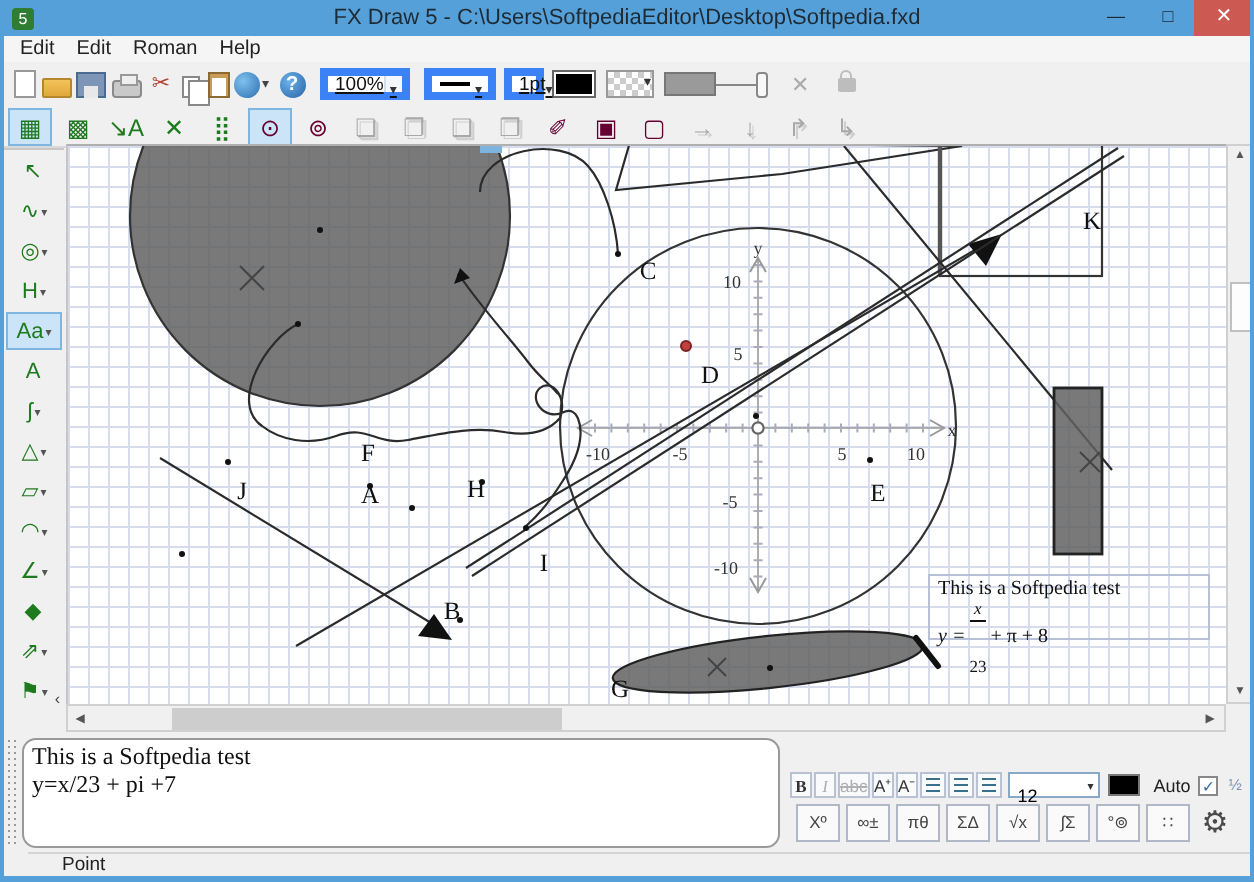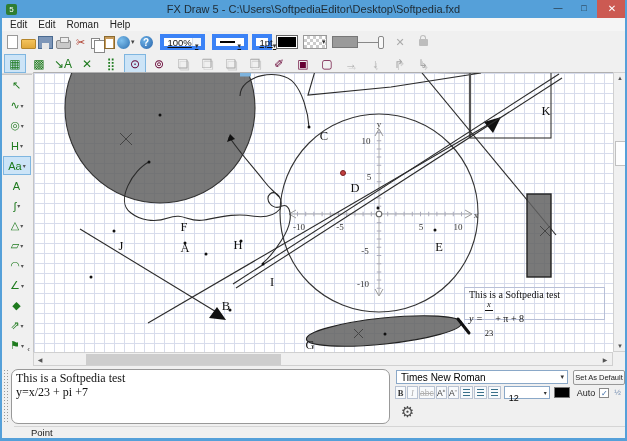--- a/index.html
+++ b/index.html
@@ -405,27 +405,20 @@
     <div class="arr" style="position:absolute;right:1px;">▶</div>
   </div>
   <div class="corner"></div>
 
   <div class="bottom">
     <div class="grip"></div>
     <div class="btext">
       <div>This is a Softpedia test</div>
       <div>y=x/23 + pi +7</div>
     </div>
-    <div class="fontrow">
-      <div class="font-combo">
-        <span class="cval">Times New Roman</span>
-          <span class="carr">▾</span>
-      </div>
-      <div class="setdef">Set As Default</div>
-    </div>
     <div class="fmtrow">
       <span class="fbtn bold">B</span>
       <span class="fbtn grayed" style="font-style:italic;font-family:'Liberation Serif',serif;">I</span>
       <span class="fbtn grayed" style="text-decoration:line-through;">abc</span>
       <span class="fbtn">A⁺</span>
       <span class="fbtn">A⁻</span>
       <span class="fbtn alignic">
           <i></i>
         </span>
       <span class="fbtn alignic">
@@ -437,20 +430,31 @@
       <div class="size-combo">
         <span class="cval">12</span>
           <span class="carr">▾</span>
       </div>
       <div class="fswatch"></div>
       <span class="auto-label">Auto</span>
       <span class="cbx">✓</span>
       <span class="fracbtn">½</span>
     </div>
     <div class="mathrow">
+      <span style="display:flex;gap:3px;">
+
+      <span class="mbtn">Xº</span>
+          <span class="mbtn">∞±</span>
+          <span class="mbtn">πθ</span>
+          <span class="mbtn">ΣΔ</span>
+          <span class="mbtn">√x</span>
+          <span class="mbtn">∫Σ</span>
+          <span class="mbtn">°⊚</span>
+          <span class="mbtn">∷</span>
+        </span>
       <span class="gearbtn">⚙</span>
     </div>
   </div>
 
   <div class="statusbar">
     <span>Point</span>
   </div>
 </div>
 
 </body></html>

